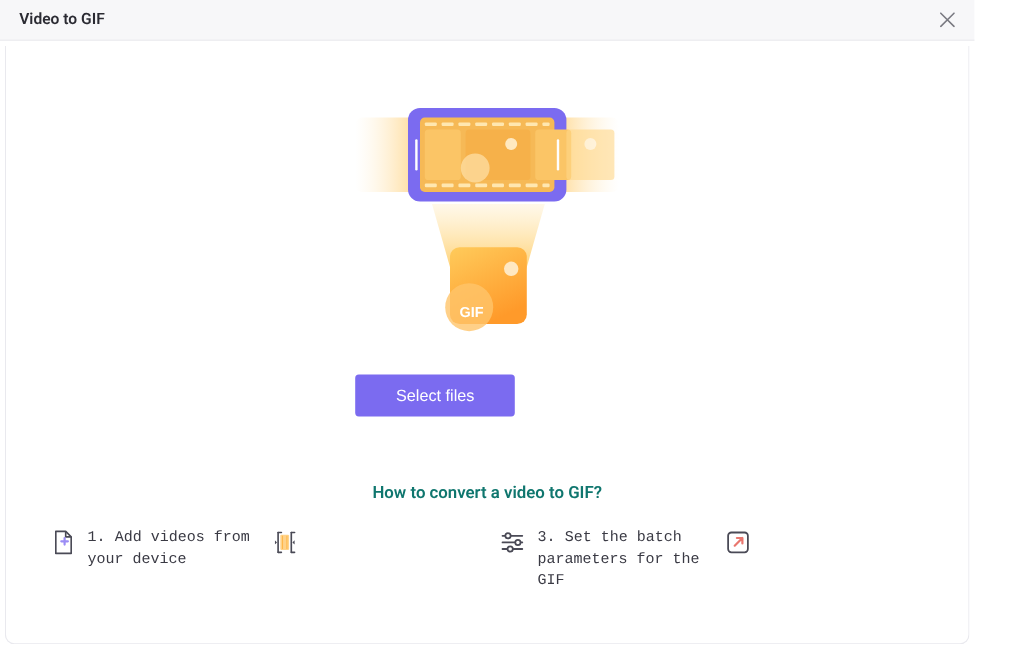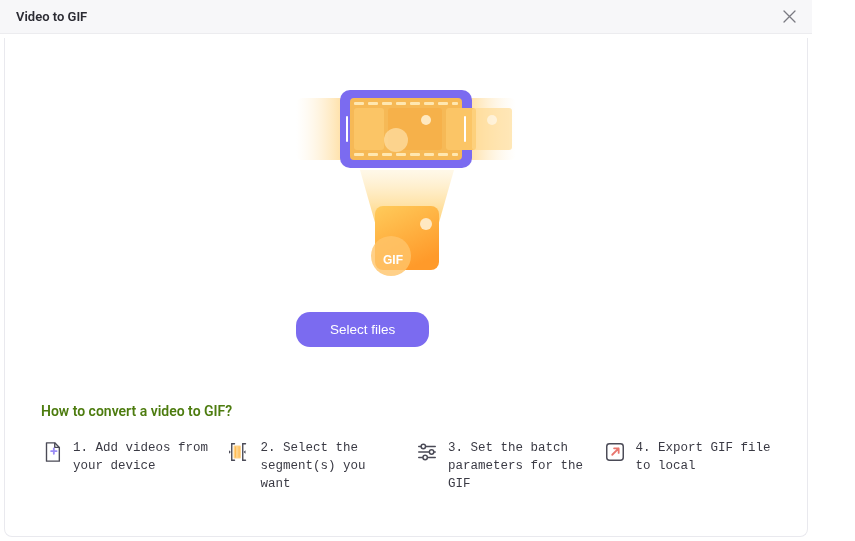--- a/index.html
+++ b/index.html
@@ -63,33 +63,33 @@
       font-size: 13px;
       color: #3a3a44;
     }
     .select-btn {
       margin-top: 16px;
       background: #7b6bf0;
       color: #fff;
       font-size: 13.5px;
       border: none;
       padding: 10px 34px;
-      border-radius: 14px;
+      border-radius: 3px;
       cursor: pointer;
     }
     .howto {
       margin-top: 56px;
       width: 100%;
       padding: 0 36px;
     }
     .howto-title {
-      text-align: left;
+      text-align: center;
       font-size: 14px;
       font-weight: 600;
-      color: #4d7c0f;
+      color: #0f766e;
       margin-bottom: 20px;
     }
     .steps {
       display: flex;
       gap: 20px;
       align-items: flex-start;
       font-family: Liberation Mono, monospace;
     }
     .step {
       display: flex;
@@ -209,47 +209,39 @@
         </div>
 
         <div class="step">
           <svg class="step-icon" viewBox="0 0 24 24">
             <rect x="5" y="5" width="8" height="14" fill="#ffd38a" rx="1"></rect>
             <path d="M7 6 v12 M11 6 v12" stroke="#ffb74a" stroke-width="1"></path>
             <path d="M3 3 l0 18 M15 3 l0 18" stroke="#4a4a56" stroke-width="1.5" stroke-linecap="round"></path>
             <path d="M3 3 l3 0 M3 21 l3 0 M15 3 l3 0 M15 21 l3 0" stroke="#4a4a56" stroke-width="1.5" stroke-linecap="round"></path>
             <path d="M2 12 l-2 -2 v4 z M16 12 l2 -2 v4 z" fill="#4a4a56"></path>
           </svg>
-          <div class="text">
-            <span>2.</span>
-            <span>Select the segment(s) you want</span>
-          </div>
         </div>
 
         <div class="step">
           <svg class="step-icon" viewBox="0 0 24 24">
             <path d="M3 6 h18 M3 12 h18 M3 18 h18" stroke="#4a4a56" stroke-width="1.6" stroke-linecap="round"></path>
             <circle cx="8" cy="6" r="2.4" fill="#fff" stroke="#4a4a56" stroke-width="1.6"></circle>
             <circle cx="17" cy="12" r="2.4" fill="#fff" stroke="#4a4a56" stroke-width="1.6"></circle>
             <circle cx="10" cy="18" r="2.4" fill="#fff" stroke="#4a4a56" stroke-width="1.6"></circle>
           </svg>
           <div class="text">
             <span>3.</span>
             <span>Set the batch parameters for the GIF</span>
           </div>
         </div>
 
         <div class="step">
           <svg class="step-icon" viewBox="0 0 24 24">
             <rect x="3" y="3" width="18" height="18" rx="3" fill="none" stroke="#4a4a56" stroke-width="1.6"></rect>
             <path d="M9 15 l7 -7 M16 8 h-5 M16 8 v5" stroke="#e9766e" stroke-width="2" stroke-linecap="round" stroke-linejoin="round" fill="none"></path>
           </svg>
-          <div class="text">
-            <span>4.</span>
-            <span>Export GIF file to local</span>
-          </div>
         </div>
 
       </div>
     </div>
 
   </div>
 </div>
 
 </body></html>

